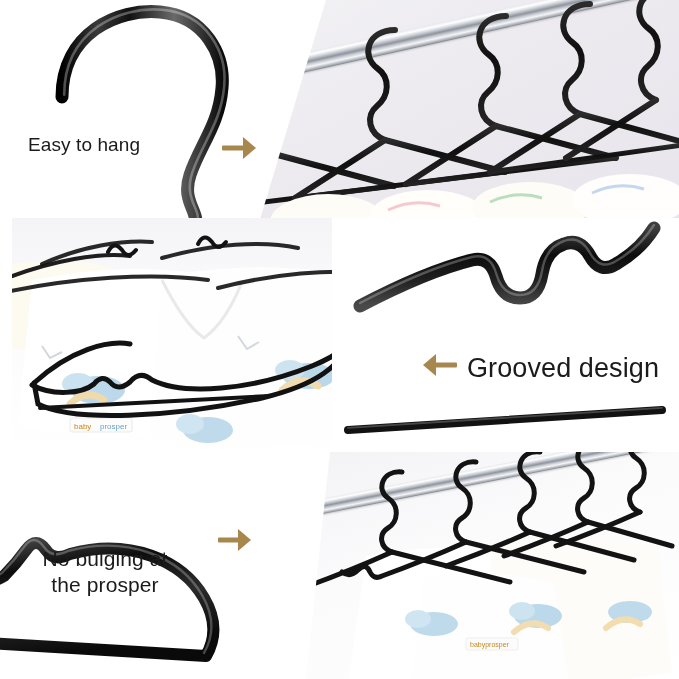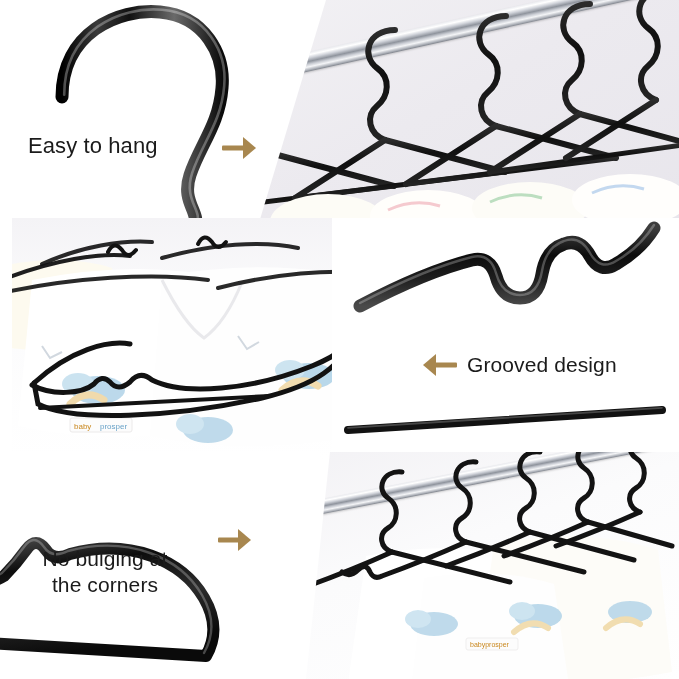--- a/index.html
+++ b/index.html
@@ -54,21 +54,21 @@
           <stop offset="70%" stop-color="#6a6a6a"></stop>
           <stop offset="100%" stop-color="#0a0a0a"></stop>
         </linearGradient>
       </defs>
       <path d="M62,97 C62,33 118,8 160,12 C205,16 225,55 222,88 C219,125 200,145 190,175
                C181,202 200,212 195,226" fill="none" stroke="url(#hkg)" stroke-width="13" stroke-linecap="round"></path>
       <path d="M62,97 C62,33 118,8 160,12 C205,16 225,55 222,88 C219,125 200,145 190,175
                C181,202 200,212 195,226" fill="none" stroke="#ffffff" stroke-opacity=".30" stroke-width="2.6" stroke-linecap="round" transform="translate(2.2,-2.2)"></path>
     </svg>
 
-    <div class="callout nosel" style="left:28px;top:133px;font-size:22px;">Easy to hang</div>
+    <div class="callout nosel" style="left:28px;top:133px;font-size:19px;">Easy to hang</div>
 
     <div class="arrow right" style="left:222px;top:148px;width:34px;">
       <span class="shaft" style="background:#a8874f;"></span>
       <span class="head" style="border-left:13px solid #a8874f;"></span>
     </div>
   </div>
 
   <div class="panel" style="left:258px;top:0;width:421px;height:226px;
               clip-path:polygon(68px 0, 421px 0, 421px 226px, 0 226px);">
     <div class="photo-bg" style="background:linear-gradient(150deg,#f2f1f4 0%,#eceaef 45%,#e8e6ec 100%);"></div>
@@ -198,21 +198,21 @@
 
       <path d="M16,212 L330,192" fill="none" stroke="#121212" stroke-width="8" stroke-linecap="round"></path>
       <path d="M16,212 L330,192" fill="none" stroke="#ffffff" stroke-opacity=".22" stroke-width="1.8" stroke-linecap="round" transform="translate(0,-2.2)"></path>
     </svg>
 
     <div class="arrow left" style="left:91px;top:147px;width:34px;">
       <span class="shaft" style="background:#a8874f;"></span>
       <span class="head" style="border-right:13px solid #a8874f;"></span>
     </div>
 
-    <div class="callout nosel" style="left:135px;top:134px;font-size:21px;">Grooved design</div>
+    <div class="callout nosel" style="left:135px;top:134px;font-size:27px;">Grooved design</div>
   </div>
 
   <div class="panel" style="left:0;top:452px;width:320px;height:227px;">
     <svg width="320" height="227">
       <defs>
         <linearGradient id="bulg" x1="0" y1="0" x2="0.3" y2="1">
           <stop offset="0%" stop-color="#4a4a4a"></stop>
           <stop offset="28%" stop-color="#0d0d0d"></stop>
           <stop offset="62%" stop-color="#2b2b2b"></stop>
           <stop offset="100%" stop-color="#0a0a0a"></stop>
@@ -220,21 +220,21 @@
       </defs>
 
       <path d="M-30,126 q18,8 34,-2 q12,-12 22,-26 q10,-14 20,0 q8,12 24,4
                C130,86 182,108 204,146 C218,170 214,190 206,204
                L-30,190" fill="none" stroke="url(#bulg)" stroke-width="12" stroke-linecap="round" stroke-linejoin="round"></path>
       <path d="M-30,126 q18,8 34,-2 q12,-12 22,-26 q10,-14 20,0 q8,12 24,4
                C130,86 182,108 204,146 C218,170 214,190 206,204" fill="none" stroke="#ffffff" stroke-opacity=".26" stroke-width="2.4" stroke-linecap="round" stroke-linejoin="round" transform="translate(-2,-3)"></path>
     </svg>
 
     <div class="callout nosel" style="left:0;top:94px;width:210px;text-align:center;font-size:21px;">No bulging at
-the corners</div>
+the prosper</div>
 
     <div class="arrow right" style="left:218px;top:88px;width:33px;">
       <span class="shaft" style="background:#a8874f;"></span>
       <span class="head" style="border-left:13px solid #a8874f;"></span>
     </div>
   </div>
 
   <div class="panel" style="left:306px;top:452px;width:373px;height:227px;
               clip-path:polygon(24px 0, 373px 0, 373px 227px, 0 227px);">
     <div class="photo-bg" style="background:linear-gradient(160deg,#f3f2f5 0%,#fbfbfc 40%,#ffffff 100%);"></div>

